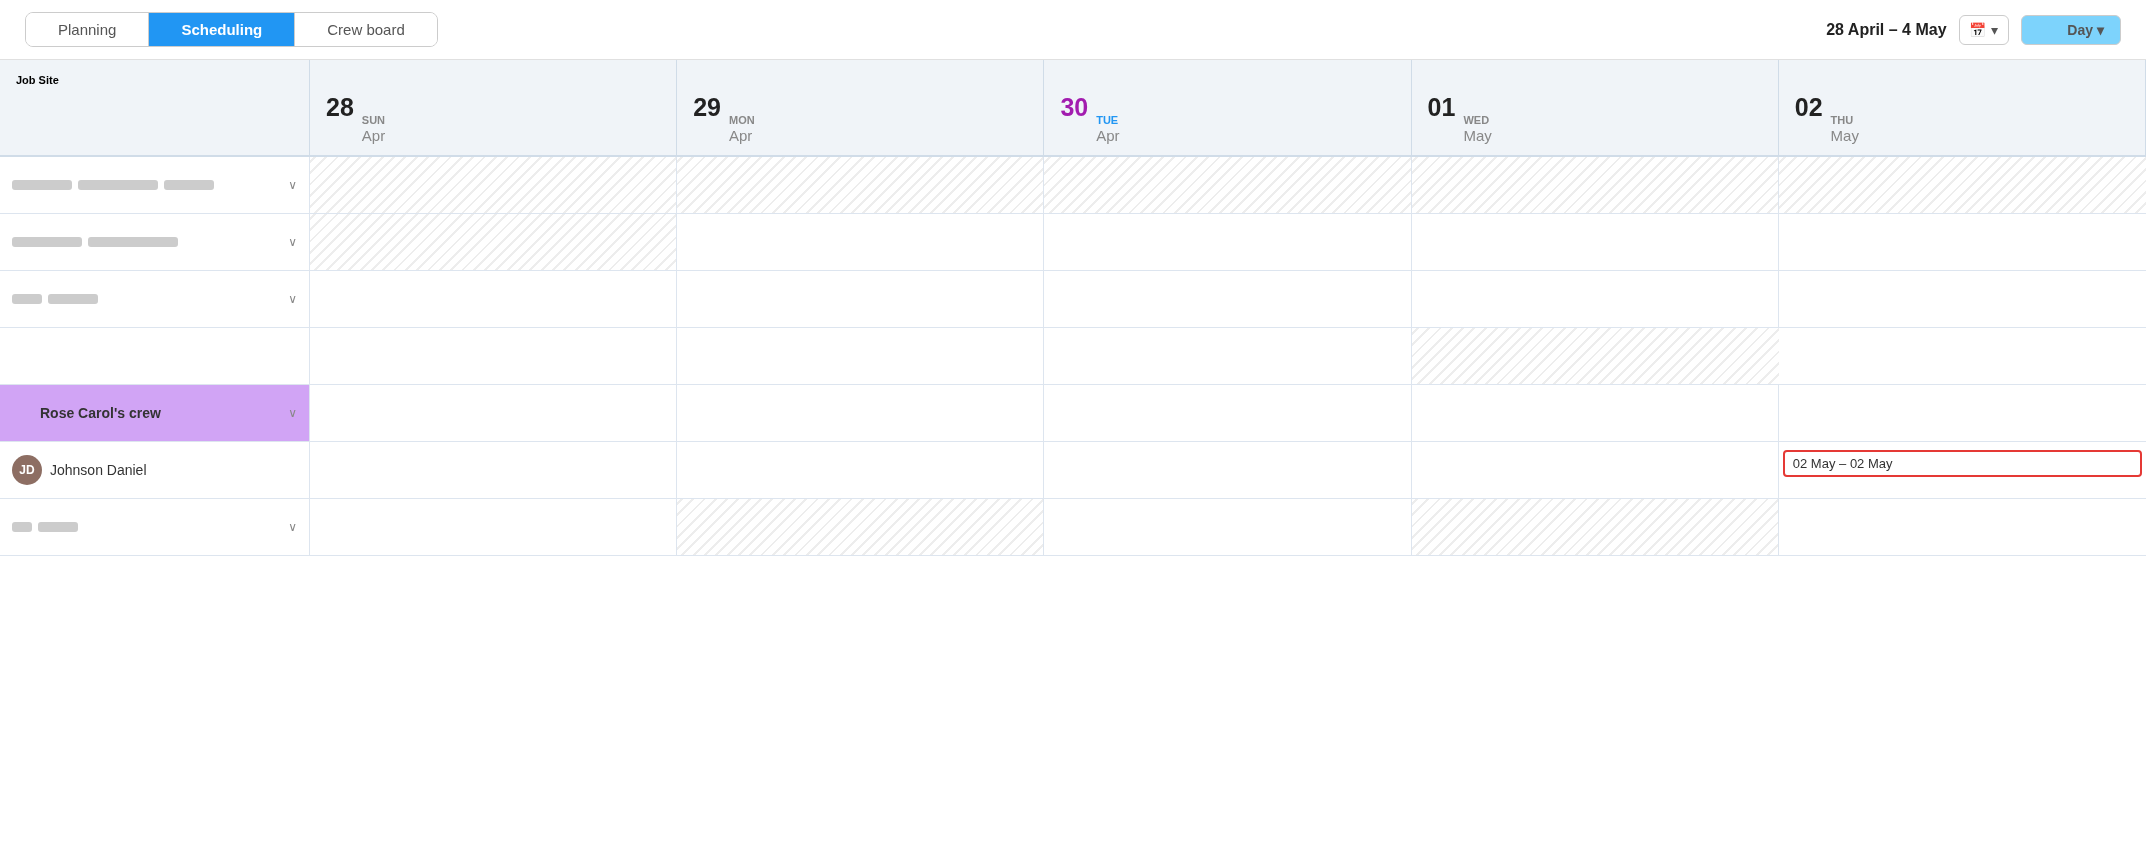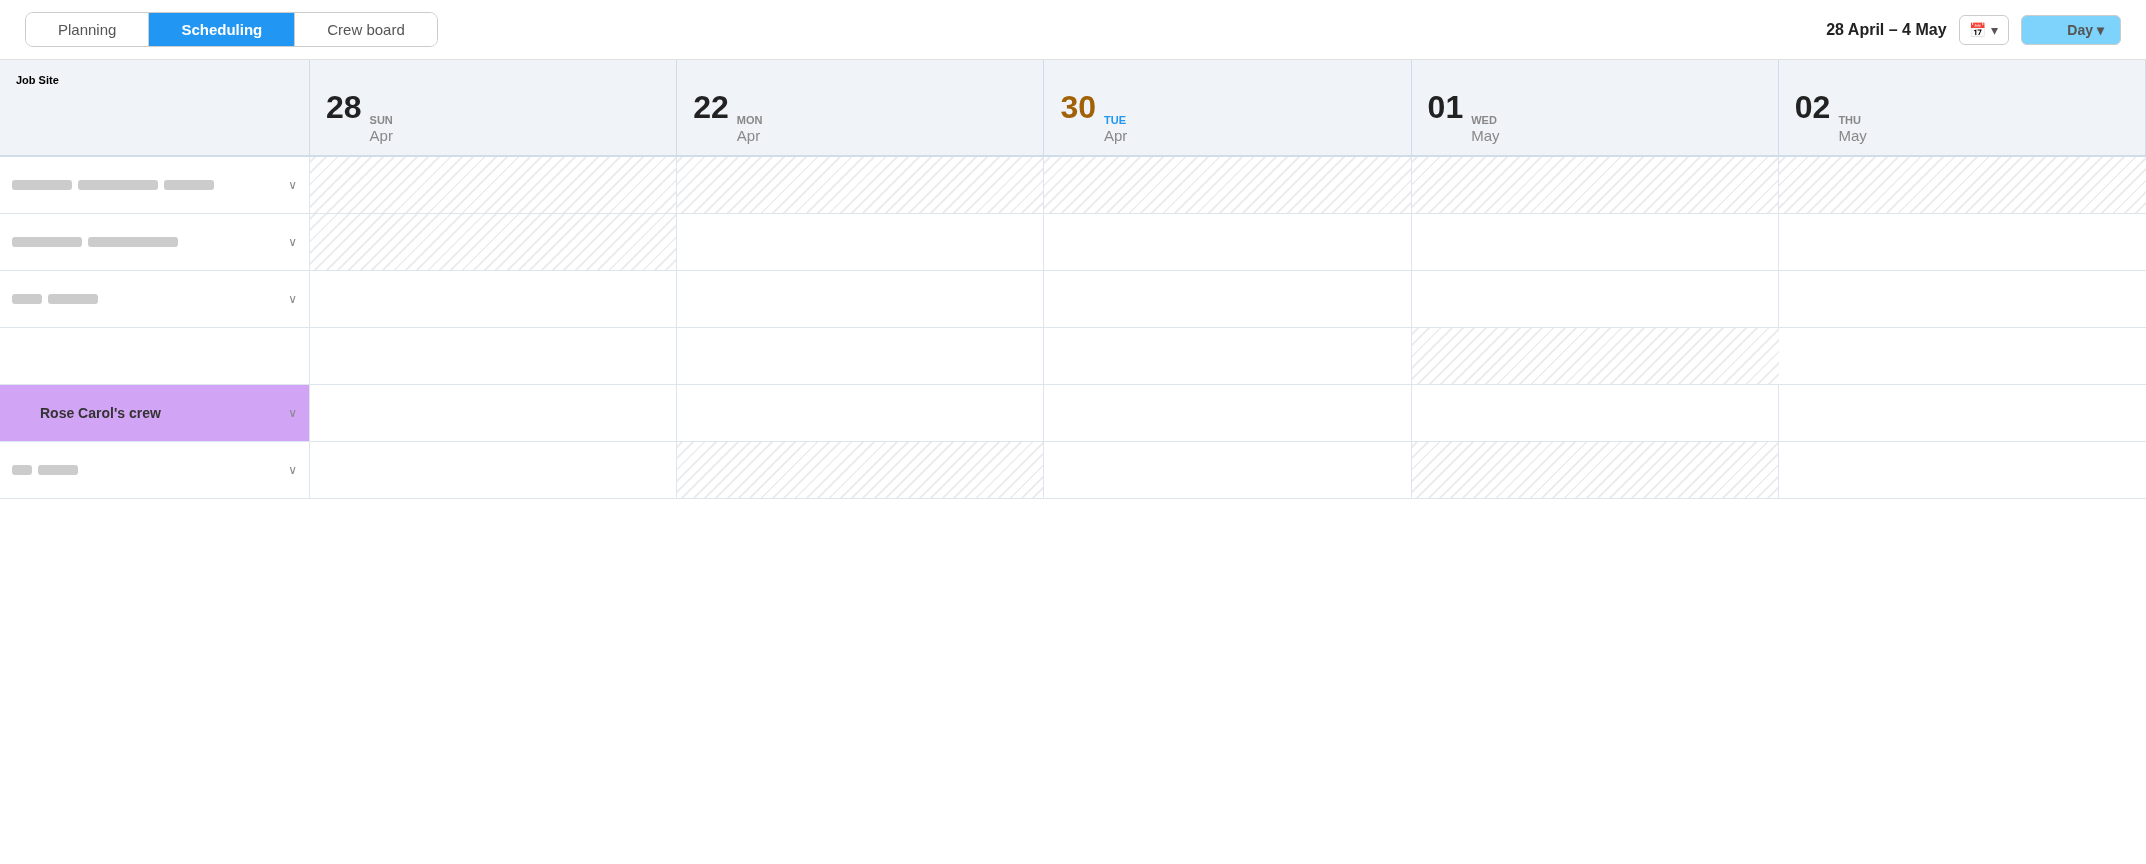--- a/index.html
+++ b/index.html
@@ -101,26 +101,26 @@
     }
     .cal-header-day {
       display: flex;
       align-items: center;
       justify-content: flex-start;
       padding: 10px 16px;
       border-right: 1px solid #d0dce8;
       gap: 8px;
     }
     .day-num {
-      font-size: 32px;
+      font-size: 25px;
       font-weight: 800;
       color: #222;
     }
     .day-num.today {
-      color: #a16207;
+      color: #a21caf;
     }
     .day-label {
       display: flex;
       flex-direction: column;
       line-height: 1.2;
     }
     .day-label .dow {
       font-size: 11px;
       font-weight: 700;
       color: #888;
@@ -294,21 +294,21 @@
   <div class="cal-header">
     <div class="cal-header-jobsite">Job Site</div>
     <div class="cal-header-day">
       <span class="day-num">28</span>
       <div class="day-label">
         <span class="dow">SUN</span>
         <span class="month">Apr</span>
       </div>
     </div>
     <div class="cal-header-day">
-      <span class="day-num">22</span>
+      <span class="day-num">29</span>
       <div class="day-label">
         <span class="dow">MON</span>
         <span class="month">Apr</span>
       </div>
     </div>
     <div class="cal-header-day">
       <span class="day-num today">30</span>
       <div class="day-label">
         <span class="dow today">TUE</span>
         <span class="month">Apr</span>
@@ -397,20 +397,33 @@
         <span class="label-text">Rose Carol's crew</span>
         <span class="chevron">∨</span>
       </div>
       <div class="cal-cell"></div>
       <div class="cal-cell"></div>
       <div class="cal-cell"></div>
       <div class="cal-cell"></div>
       <div class="cal-cell"></div>
     </div>
 
+    <div class="cal-row">
+      <div class="row-label person-row">
+        <div class="avatar">JD</div>
+        <span class="label-text">Johnson Daniel</span>
+      </div>
+      <div class="cal-cell"></div>
+      <div class="cal-cell"></div>
+      <div class="cal-cell"></div>
+      <div class="cal-cell"></div>
+      <div class="cal-cell" style="position:relative;">
+        <div class="event-chip">02 May – 02 May</div>
+      </div>
+    </div>
 
     <div class="cal-row">
       <div class="row-label blurred">
         <div class="label-content">
           <div class="label-row">
             <span class="blur-block" style="width:20px;"></span>
             <span class="blur-block" style="width:40px;"></span>
           </div>
         </div>
         <span class="chevron">∨</span>

